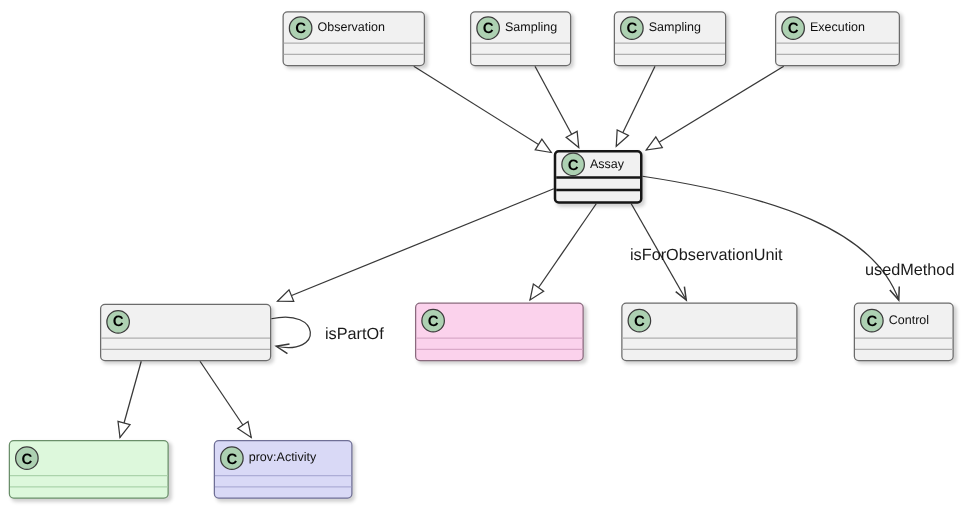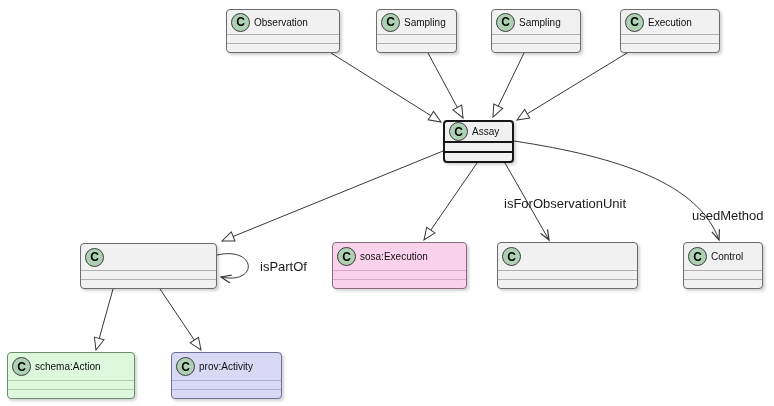--- a/index.html
+++ b/index.html
@@ -98,21 +98,20 @@
       <div class="uml-class" style="left: 80px; top: 243px; width: 137px; height: 46px; background: rgb(241, 241, 241); border: 1px solid rgb(107, 107, 107);">
         <div class="uml-header">
           <span class="c-icon">C</span>
         </div>
         <div class="uml-comp" style="border-top:1px solid #b0b0b0"></div>
         <div class="uml-comp" style="border-top:1px solid #b0b0b0"></div>
       </div>
       <div class="uml-class" style="left: 332px; top: 242px; width: 135px; height: 47px; background: rgb(251, 210, 236); border: 1px solid rgb(138, 106, 126);">
         <div class="uml-header">
           <span class="c-icon">C</span>
-          <span class="uml-name">sosa:Execution</span>
         </div>
         <div class="uml-comp" style="border-top:1px solid #d9a9c8"></div>
         <div class="uml-comp" style="border-top:1px solid #d9a9c8"></div>
       </div>
       <div class="uml-class" style="left: 497px; top: 242px; width: 141px; height: 47px; background: rgb(241, 241, 241); border: 1px solid rgb(107, 107, 107);">
         <div class="uml-header">
           <span class="c-icon">C</span>
         </div>
         <div class="uml-comp" style="border-top:1px solid #b0b0b0"></div>
         <div class="uml-comp" style="border-top:1px solid #b0b0b0"></div>
@@ -121,21 +120,20 @@
         <div class="uml-header">
           <span class="c-icon">C</span>
           <span class="uml-name">Control</span>
         </div>
         <div class="uml-comp" style="border-top:1px solid #b0b0b0"></div>
         <div class="uml-comp" style="border-top:1px solid #b0b0b0"></div>
       </div>
       <div class="uml-class" style="left: 7px; top: 352px; width: 128px; height: 47px; background: rgb(221, 248, 220); border: 1px solid rgb(106, 143, 106);">
         <div class="uml-header">
           <span class="c-icon">C</span>
-          <span class="uml-name">schema:Action</span>
         </div>
         <div class="uml-comp" style="border-top:1px solid #abd3ab"></div>
         <div class="uml-comp" style="border-top:1px solid #abd3ab"></div>
       </div>
       <div class="uml-class" style="left: 171px; top: 352px; width: 111px; height: 47px; background: rgb(217, 217, 246); border: 1px solid rgb(111, 111, 150);">
         <div class="uml-header">
           <span class="c-icon">C</span>
           <span class="uml-name">prov:Activity</span>
         </div>
         <div class="uml-comp" style="border-top:1px solid #adadd6"></div>

